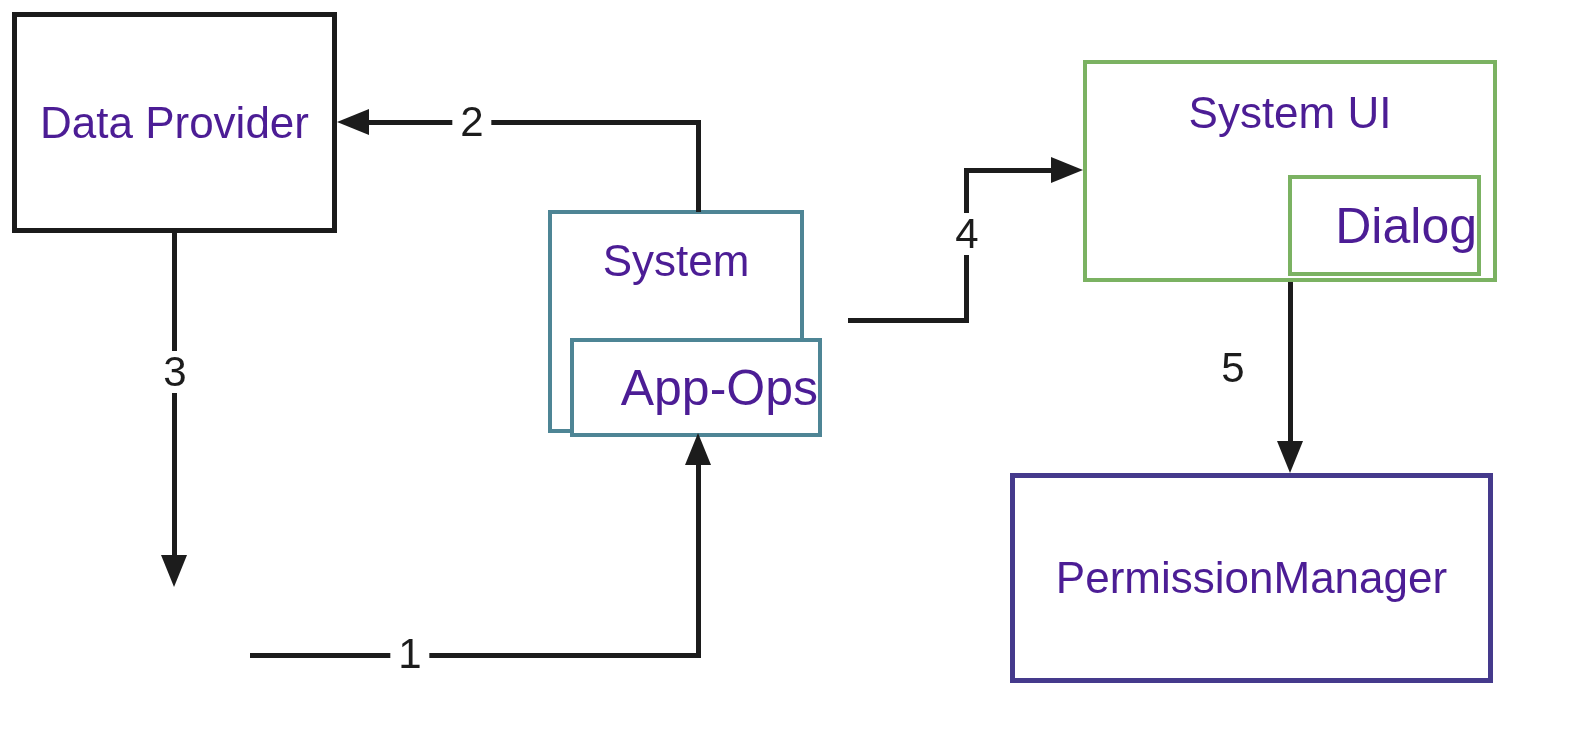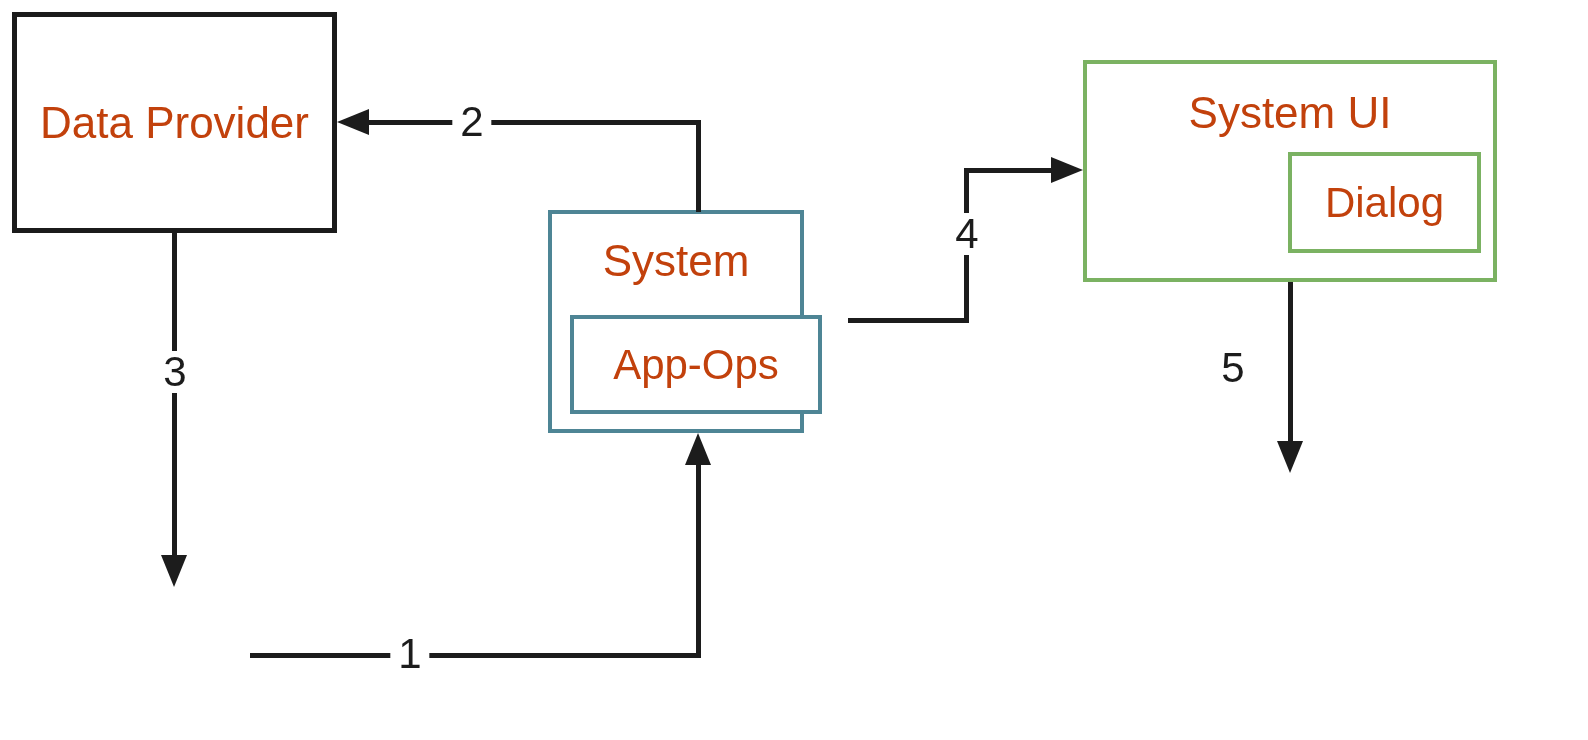--- a/index.html
+++ b/index.html
@@ -17,21 +17,21 @@
     overflow: hidden;
   }
   .node {
     position: absolute;
     box-sizing: border-box;
     background: #ffffff;
     display: flex;
     align-items: center;
     justify-content: center;
     font-size: 44px;
-    color: #c2410c;
+    color: #4c1d95;
   }
   .node-label {
     white-space: nowrap;
   }
   
   .data-provider { left: 12px;  top: 12px;  width: 325px; height: 221px; border: 5px solid #1b1b1b; }
   .app           { left: 103px; top: 587px; width: 147px; height: 135px; border: 4px solid #dd7070; }
   .system        { left: 548px; top: 210px; width: 256px; height: 223px; border: 4px solid #4e8595; }
   .system-ui     { left: 1083px; top: 60px; width: 414px; height: 222px; border: 4px solid #7bb262; }
   .permission-manager { left: 1010px; top: 473px; width: 483px; height: 210px; border: 5px solid #453a8c; }
@@ -46,23 +46,24 @@
     white-space: nowrap;
   }
   .system .container-title { top: 22px; }
   .system-ui .container-title { top: 24px; }
 
   .inner-node {
     position: absolute;
     box-sizing: border-box;
     display: flex;
     align-items: center;
-    justify-content: center;
-    font-size: 42px;
+    justify-content: flex-end;
+    font-size: 50px;
     background: #ffffff;
+    margin-top: 23px;
   }
   .app-ops { left: 18px; top: 101px; width: 252px; height: 99px; border: 4px solid #4e8595; }
   .dialog  { left: 201px; top: 88px; width: 193px; height: 101px; border: 4px solid #7bb262; }
 
   
   .seg {
     position: absolute;
     background: #1c1c1c;
   }
   
@@ -102,20 +103,23 @@
     </div>
   </div>
 
   <div class="node system-ui">
     <div class="container-title">System UI</div>
     <div class="inner-node dialog">
       <span class="node-label">Dialog</span>
     </div>
   </div>
 
+  <div class="node permission-manager">
+    <span class="node-label">PermissionManager</span>
+  </div>
 
   <div class="seg" style="left:250px; top:653px; width:451px; height:5px;"></div>
   <div class="seg" style="left:696px; top:463px; width:5px; height:193px;"></div>
   <div class="ah ah-up" style="left:685px; top:433px;"></div>
   <div class="edge-label" style="left:410px; top:654px;">1</div>
 
   <div class="seg" style="left:696px; top:120px; width:5px; height:92px;"></div>
   <div class="seg" style="left:365px; top:120px; width:336px; height:5px;"></div>
   <div class="ah ah-left" style="left:337px; top:109px;"></div>
   <div class="edge-label" style="left:472px; top:122px;">2</div>

